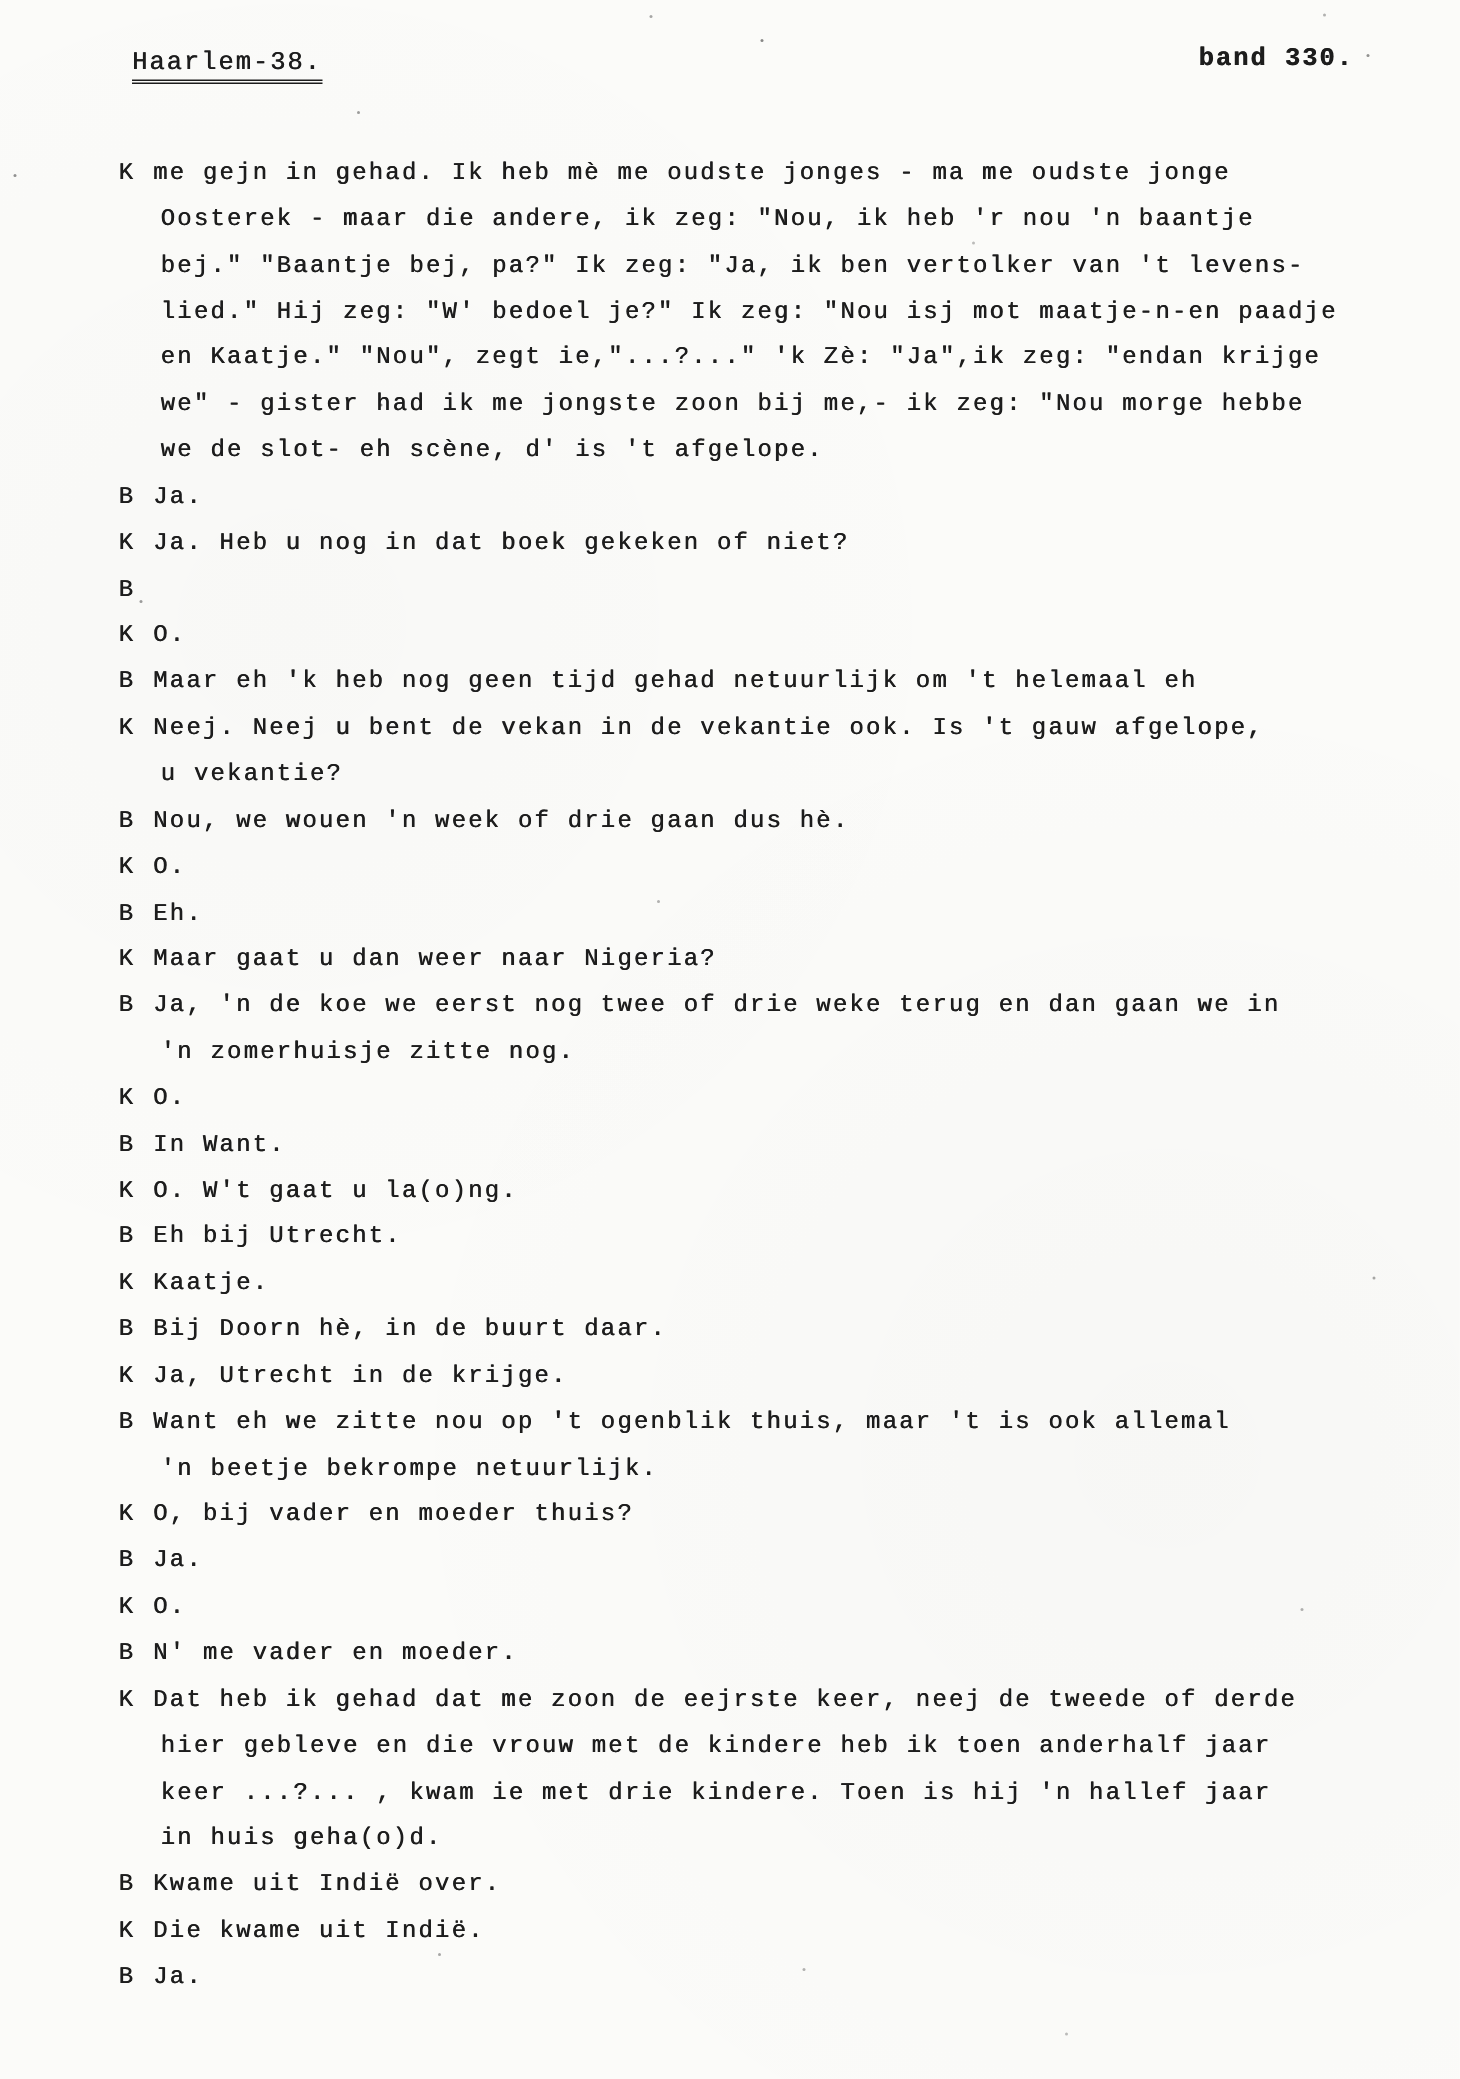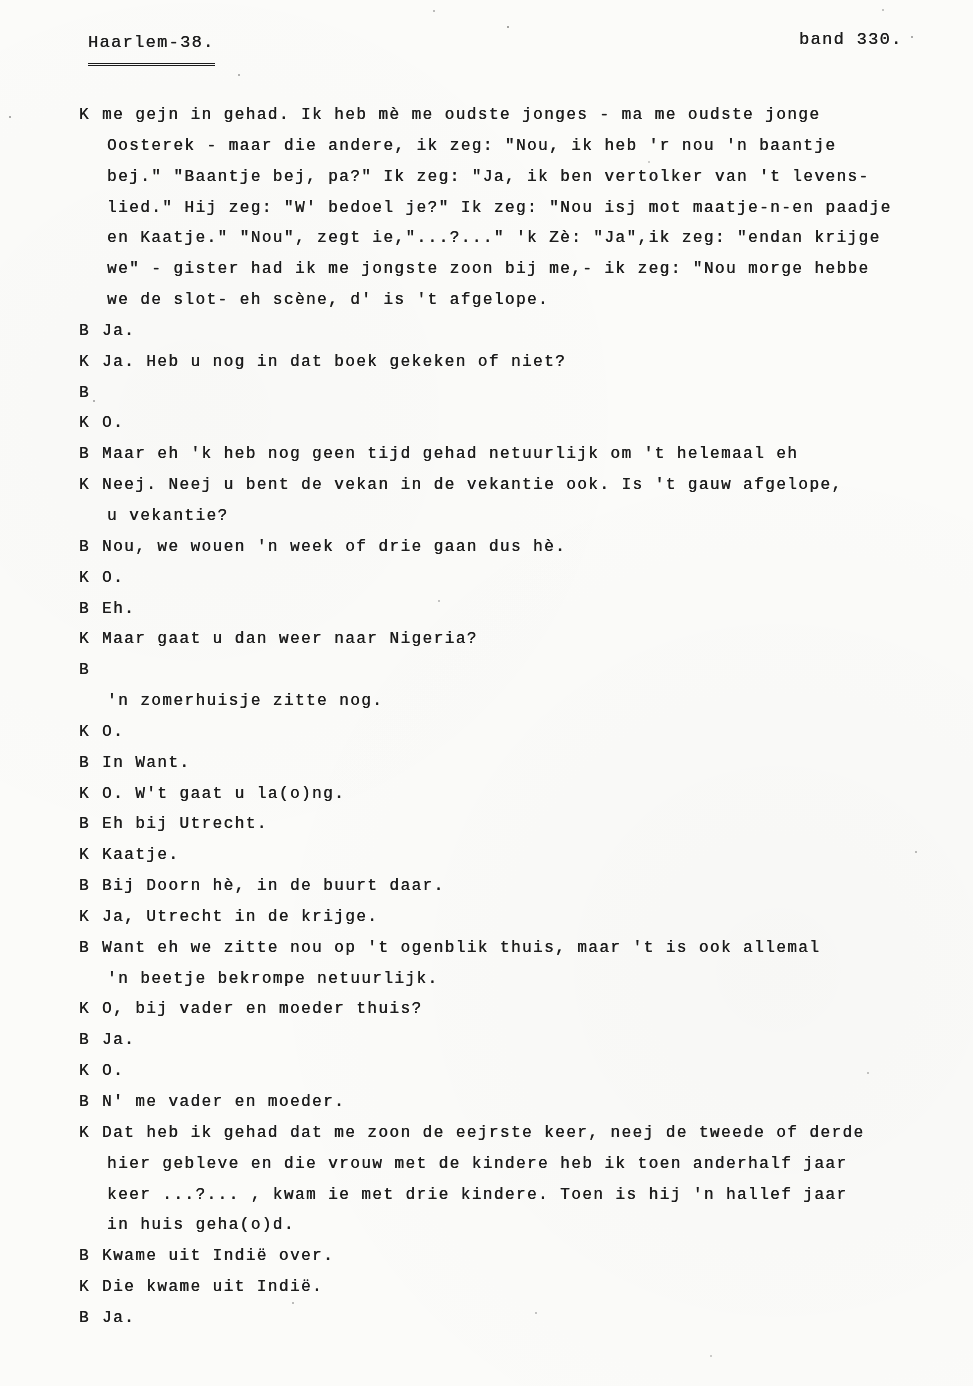--- a/index.html
+++ b/index.html
@@ -23,32 +23,33 @@
       radial-gradient(circle at 80% 70%, rgba(0,0,0,0.015), transparent 45%),
       #fbfbf9;
   }
   .doc-header-left {
     position: absolute;
     left: 88px;
     top: 33px;
     font-size: 17px;
     letter-spacing: 1.3px;
     border-bottom: 3px double #1c1c1c;
-    padding-bottom: 11px;
+    padding-bottom: 1px;
     text-shadow: 0.35px 0 0 currentColor;
     white-space: pre;
   }
   .doc-header-right {
     position: absolute;
     left: 799px;
     top: 30px;
     font-size: 17px;
     letter-spacing: 1.3px;
     text-shadow: 0.35px 0 0 currentColor;
     white-space: pre;
+    font-weight: bold;
   }
   .transcript {
     position: absolute;
     left: 79px;
     top: 106px;
     width: 860px;
     font-size: 16px;
     letter-spacing: 1.45px;
     text-shadow: 0.35px 0 0 currentColor;
   }
@@ -173,20 +174,21 @@
       <div class="row">
     <span class="speaker">B</span>
     <span class="line-text">Eh.</span>
   </div>
       <div class="row">
     <span class="speaker">K</span>
     <span class="line-text">Maar gaat u dan weer naar Nigeria?</span>
   </div>
       <div class="row">
     <span class="speaker">B</span>
+    <span class="line-text">Ja, 'n de koe we eerst nog twee of drie weke terug en dan gaan we in</span>
   </div>
       <div class="row cont">
     <span class="speaker"></span>
     <span class="line-text">'n zomerhuisje zitte nog.</span>
   </div>
       <div class="row">
     <span class="speaker">K</span>
     <span class="line-text">O.</span>
   </div>
       <div class="row">

